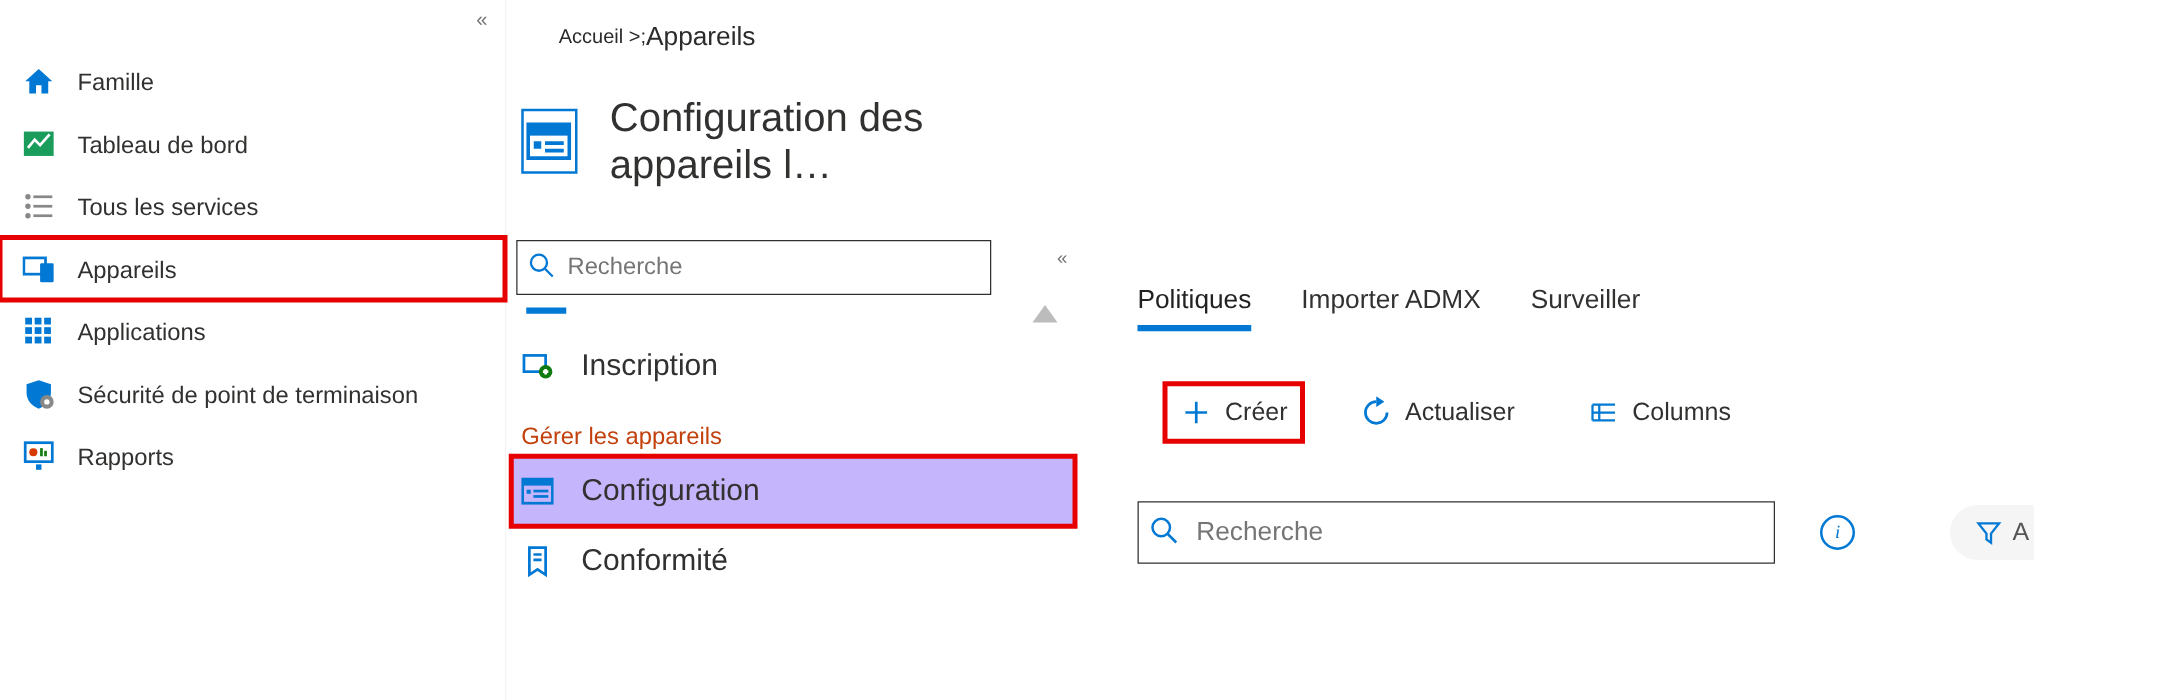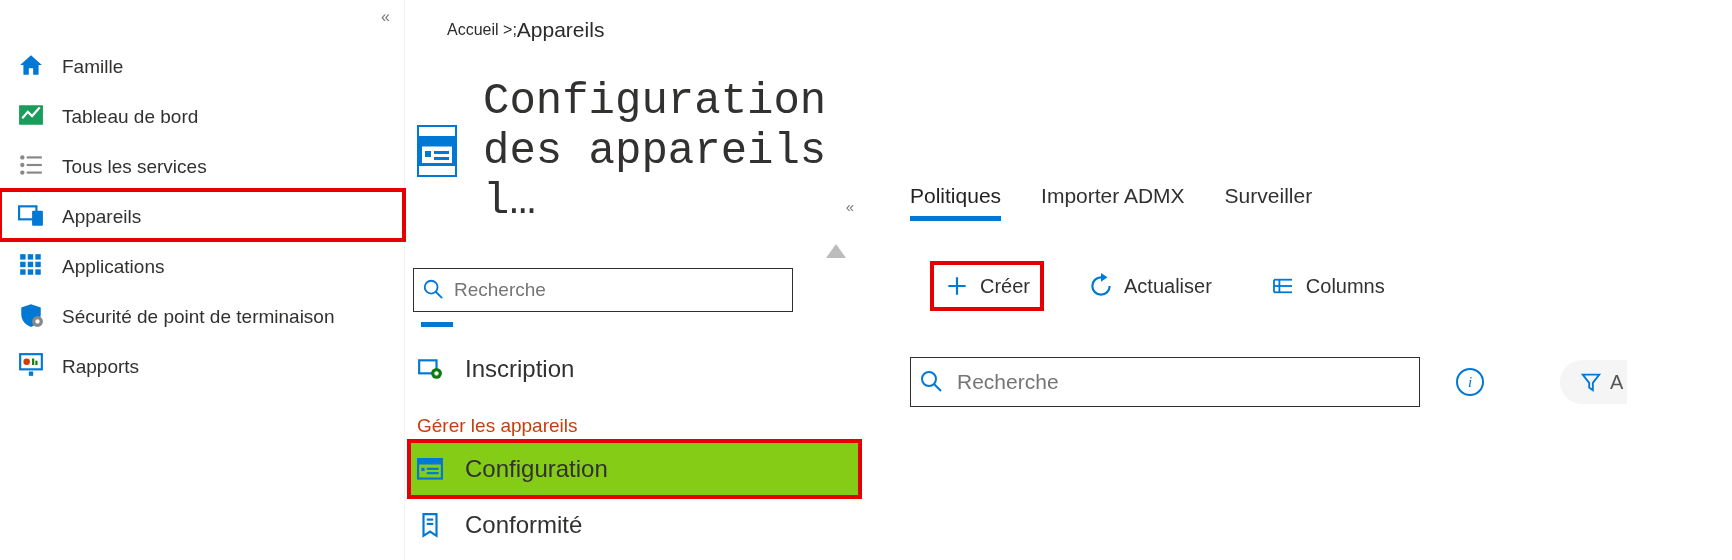--- a/index.html
+++ b/index.html
@@ -70,23 +70,22 @@
     .page-icon-box {
       width: 52px;
       height: 52px;
       border: 2px solid #0078d4;
       display: inline-flex;
       align-items: center;
       justify-content: center;
     }
     .page-icon-box svg { width: 36px; height: 32px; }
     .page-title {
-      font-size: 44px;
+      font-size: 32px;
       font-weight: 400;
-      font-family: Liberation Mono, monospace;
     }
     .search-box {
       margin: 42px 0 0 4px;
       width: 380px;
       height: 44px;
       border: 1px solid #303030;
       display: flex;
       align-items: center;
       padding: 0 8px;
       gap: 10px;
@@ -114,21 +113,21 @@
     }
     .mid-item {
       display: flex;
       align-items: center;
       gap: 22px;
       padding: 14px 8px;
       font-size: 24px;
       cursor: pointer;
     }
     .mid-item.selected {
-      background: #84cc16;
+      background: #c4b5fd;
     }
     .mid-item.highlight {
       outline: 4px solid #e60000;
       outline-offset: -2px;
     }
     .section-label {
       font-size: 19px;
       padding: 18px 0 4px 8px;
       color: #c2410c;
     }
@@ -149,21 +148,21 @@
     .right {
       flex: 1;
       padding: 184px 0 0 50px;
       position: relative;
     }
     .tabs {
       display: flex;
       gap: 40px;
       font-size: 21px;
     }
-    .tab { cursor: pointer; padding-bottom: 8px; }
+    .tab { cursor: pointer; padding-bottom: 8px; margin-top: 44px; }
     .tab.active {
       color: #222;
       border-bottom: 5px solid #0078d4;
     }
     .cmd-bar {
       display: flex;
       align-items: center;
       gap: 14px;
       margin-top: 44px;
     }

